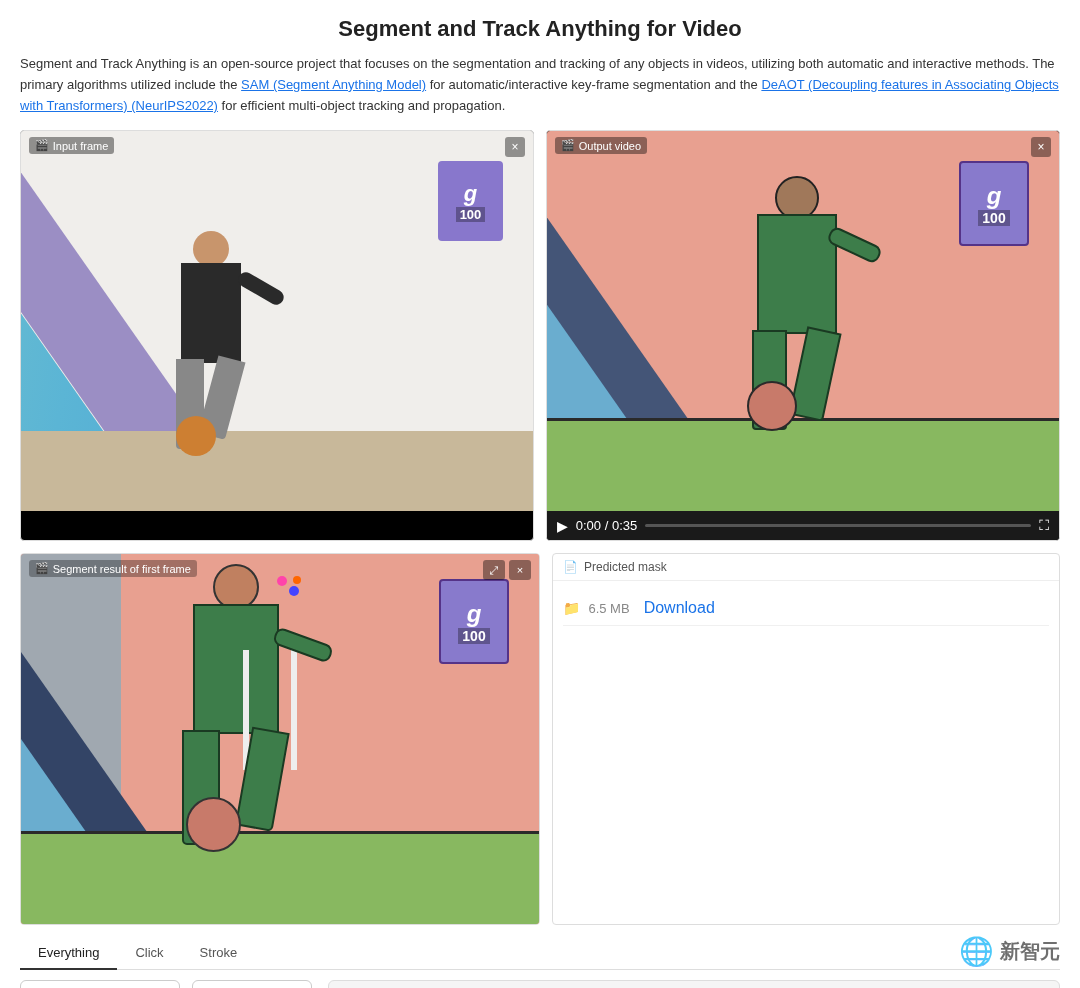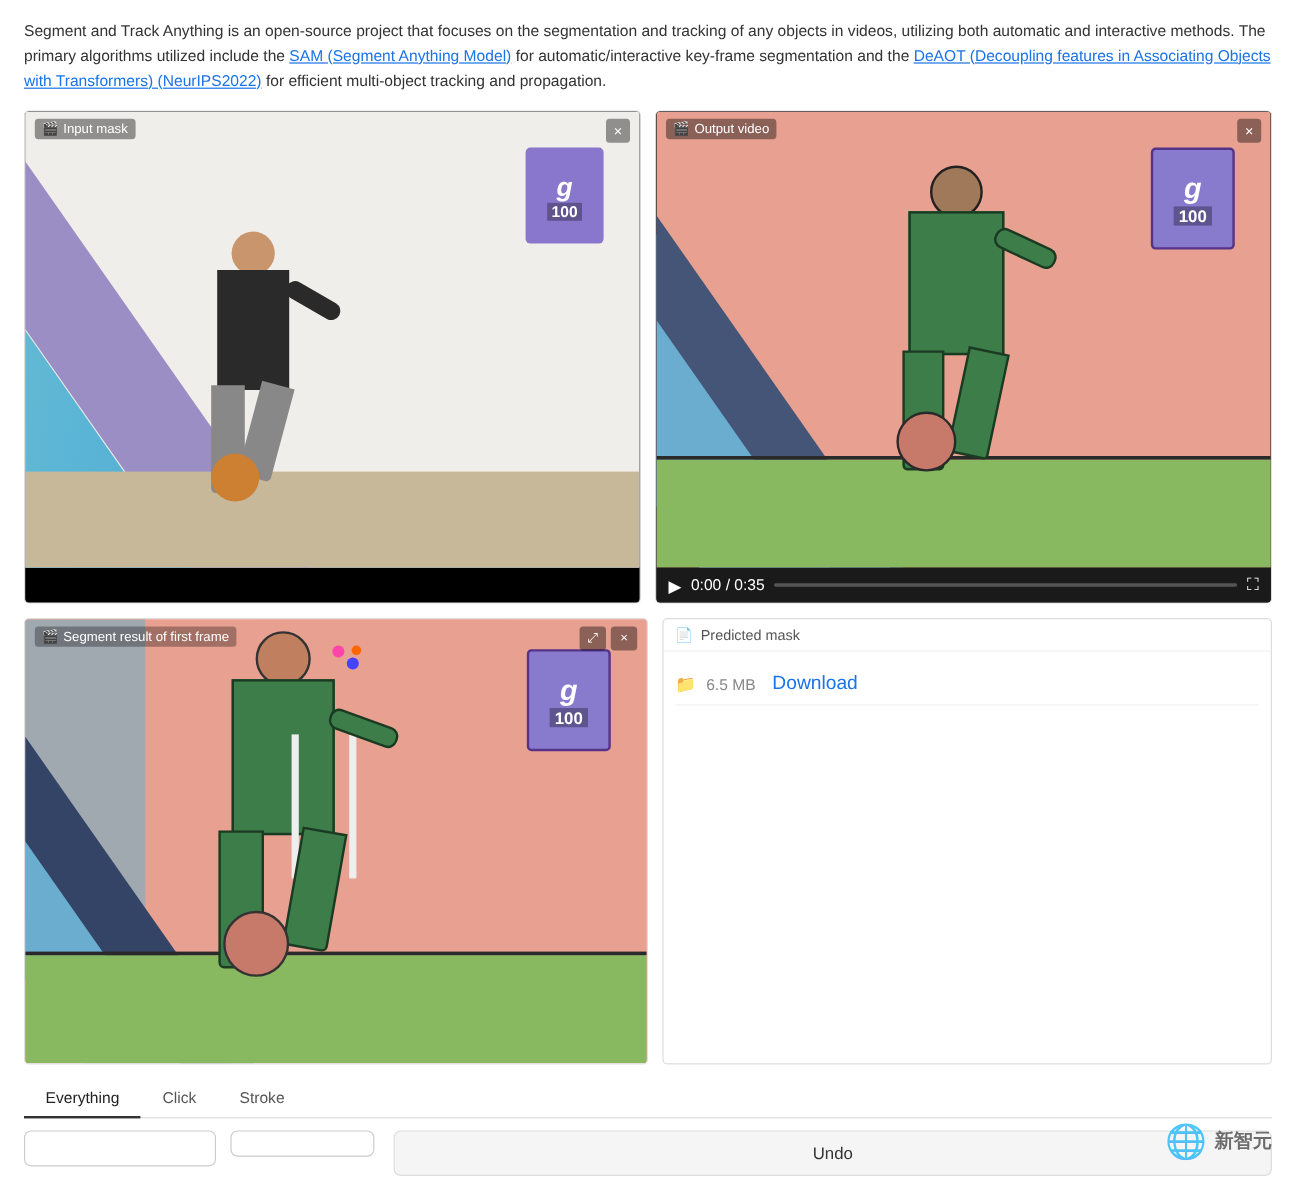--- a/index.html
+++ b/index.html
@@ -132,38 +132,39 @@
     .segment-btn-box { background: #fff; border: 1px solid #ccc; border-radius: 6px; padding: 14px 18px; width: 160px; text-align: center; cursor: pointer; }
 
     .point-prompt-box { border: 1px solid #ccc; border-radius: 6px; padding: 10px 14px; margin-left: 12px; min-width: 120px; }
 
     .action-btns { display: flex; flex-direction: column; gap: 8px; margin-left: 16px; flex: 1; }
     .action-btn { background: #f5f5f5; border: 1px solid #ddd; border-radius: 6px; padding: 10px 0; text-align: center; font-size: 14px; font-weight: 500; color: #333; cursor: pointer; }
 
     
     .watermark { position: fixed; bottom: 20px; right: 20px; display: flex; align-items: center; gap: 6px; opacity: 0.7; }
     .wm-icon { font-size: 28px; }
-    .wm-text { font-size: 16px; color: #333; font-weight: bold; }
+    .wm-text { font-size: 20px; color: #333; font-weight: bold; }
   </style>
 </head>
 <body>
 
 <div class="page-wrapper">
 
+  <h1>Segment and Track Anything for Video</h1>
 
   <div class="description">
     <span>Segment and Track Anything is an open-source project that focuses on the segmentation and tracking of any objects in videos, utilizing both automatic and interactive methods. The primary algorithms utilized include the </span><a href="#">SAM (Segment Anything Model)</a><span> for automatic/interactive key-frame segmentation and the </span><a href="#">DeAOT (Decoupling features in Associating Objects with Transformers) (NeurIPS2022)</a><span> for efficient multi-object tracking and propagation.</span>
   </div>
 
   <div class="video-row">
 
     <div class="video-panel">
       <div class="panel-label">
         <span>🎬</span>
-        <span>Input mask</span>
+        <span>Input frame</span>
       </div>
       <button class="panel-close">×</button>
       <div class="input-video-canvas">
 
         <div class="scene-bg-white"></div>
         <div class="scene-blue-stripe"></div>
         <div class="scene-purple-stripe"></div>
         <div class="scene-green-floor"></div>
 
         <div class="person-input">

